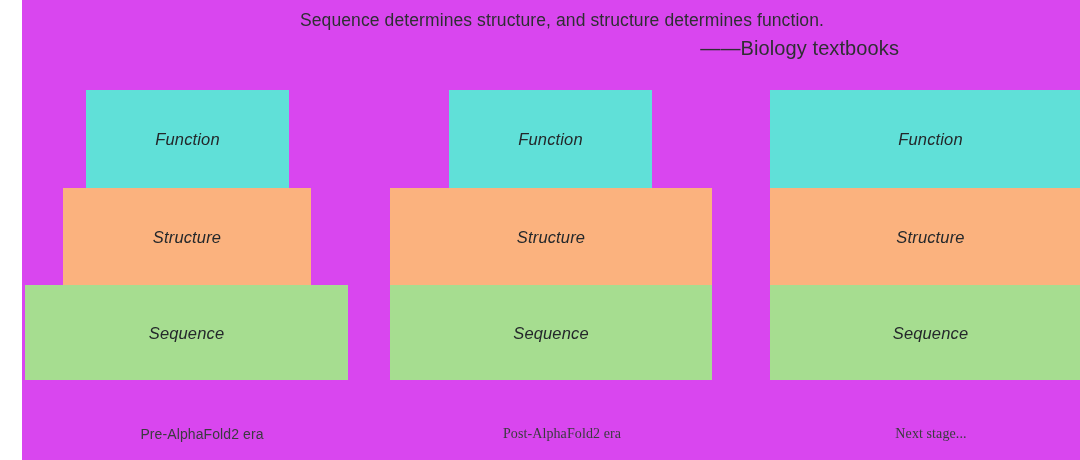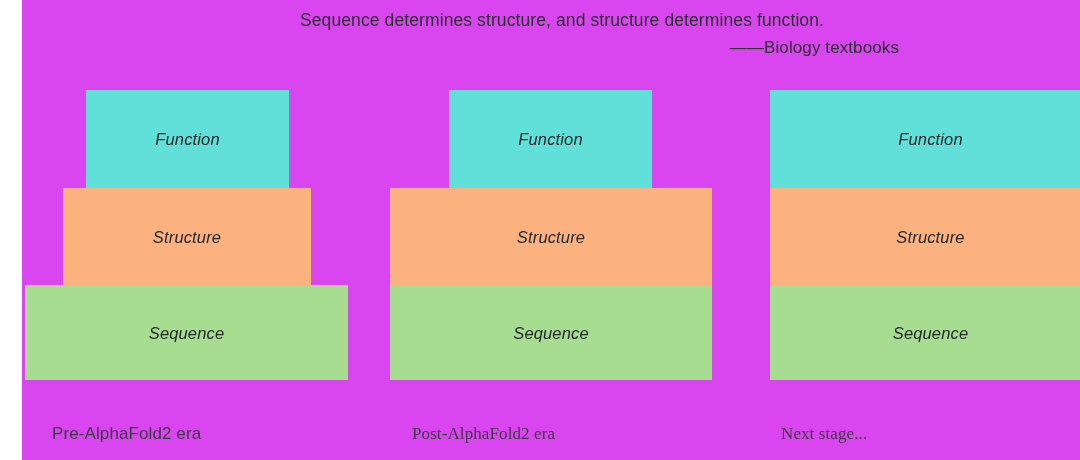--- a/index.html
+++ b/index.html
@@ -40,21 +40,21 @@
     color: #2e2f32;
     letter-spacing: 0.1px;
     white-space: nowrap;
   }
   .quote-attrib {
     position: absolute;
     left: 0;
     top: 28px;
     width: 877px;
     text-align: right;
-    font-size: 17px;
+    font-size: 20px;
     line-height: 24px;
     color: #2e2f32;
     letter-spacing: 0.1px;
     white-space: nowrap;
   }
 
   
   .pyramid {
     position: absolute;
     top: 0;
@@ -72,21 +72,22 @@
   .tier-label {
     font-size: 16.5px;
     line-height: 20px;
     color: #24282b;
     letter-spacing: 0.15px;
     white-space: nowrap;
     pointer-events: none;
   }
   .caption {
     position: absolute;
-    font-size: 17px;
+    text-align: center;
+    font-size: 14px;
     line-height: 22px;
     color: #3a3b3e;
     letter-spacing: 0.1px;
     white-space: nowrap;
   }
 </style>
 </head>
 <body>
 
 <div id="slide">

